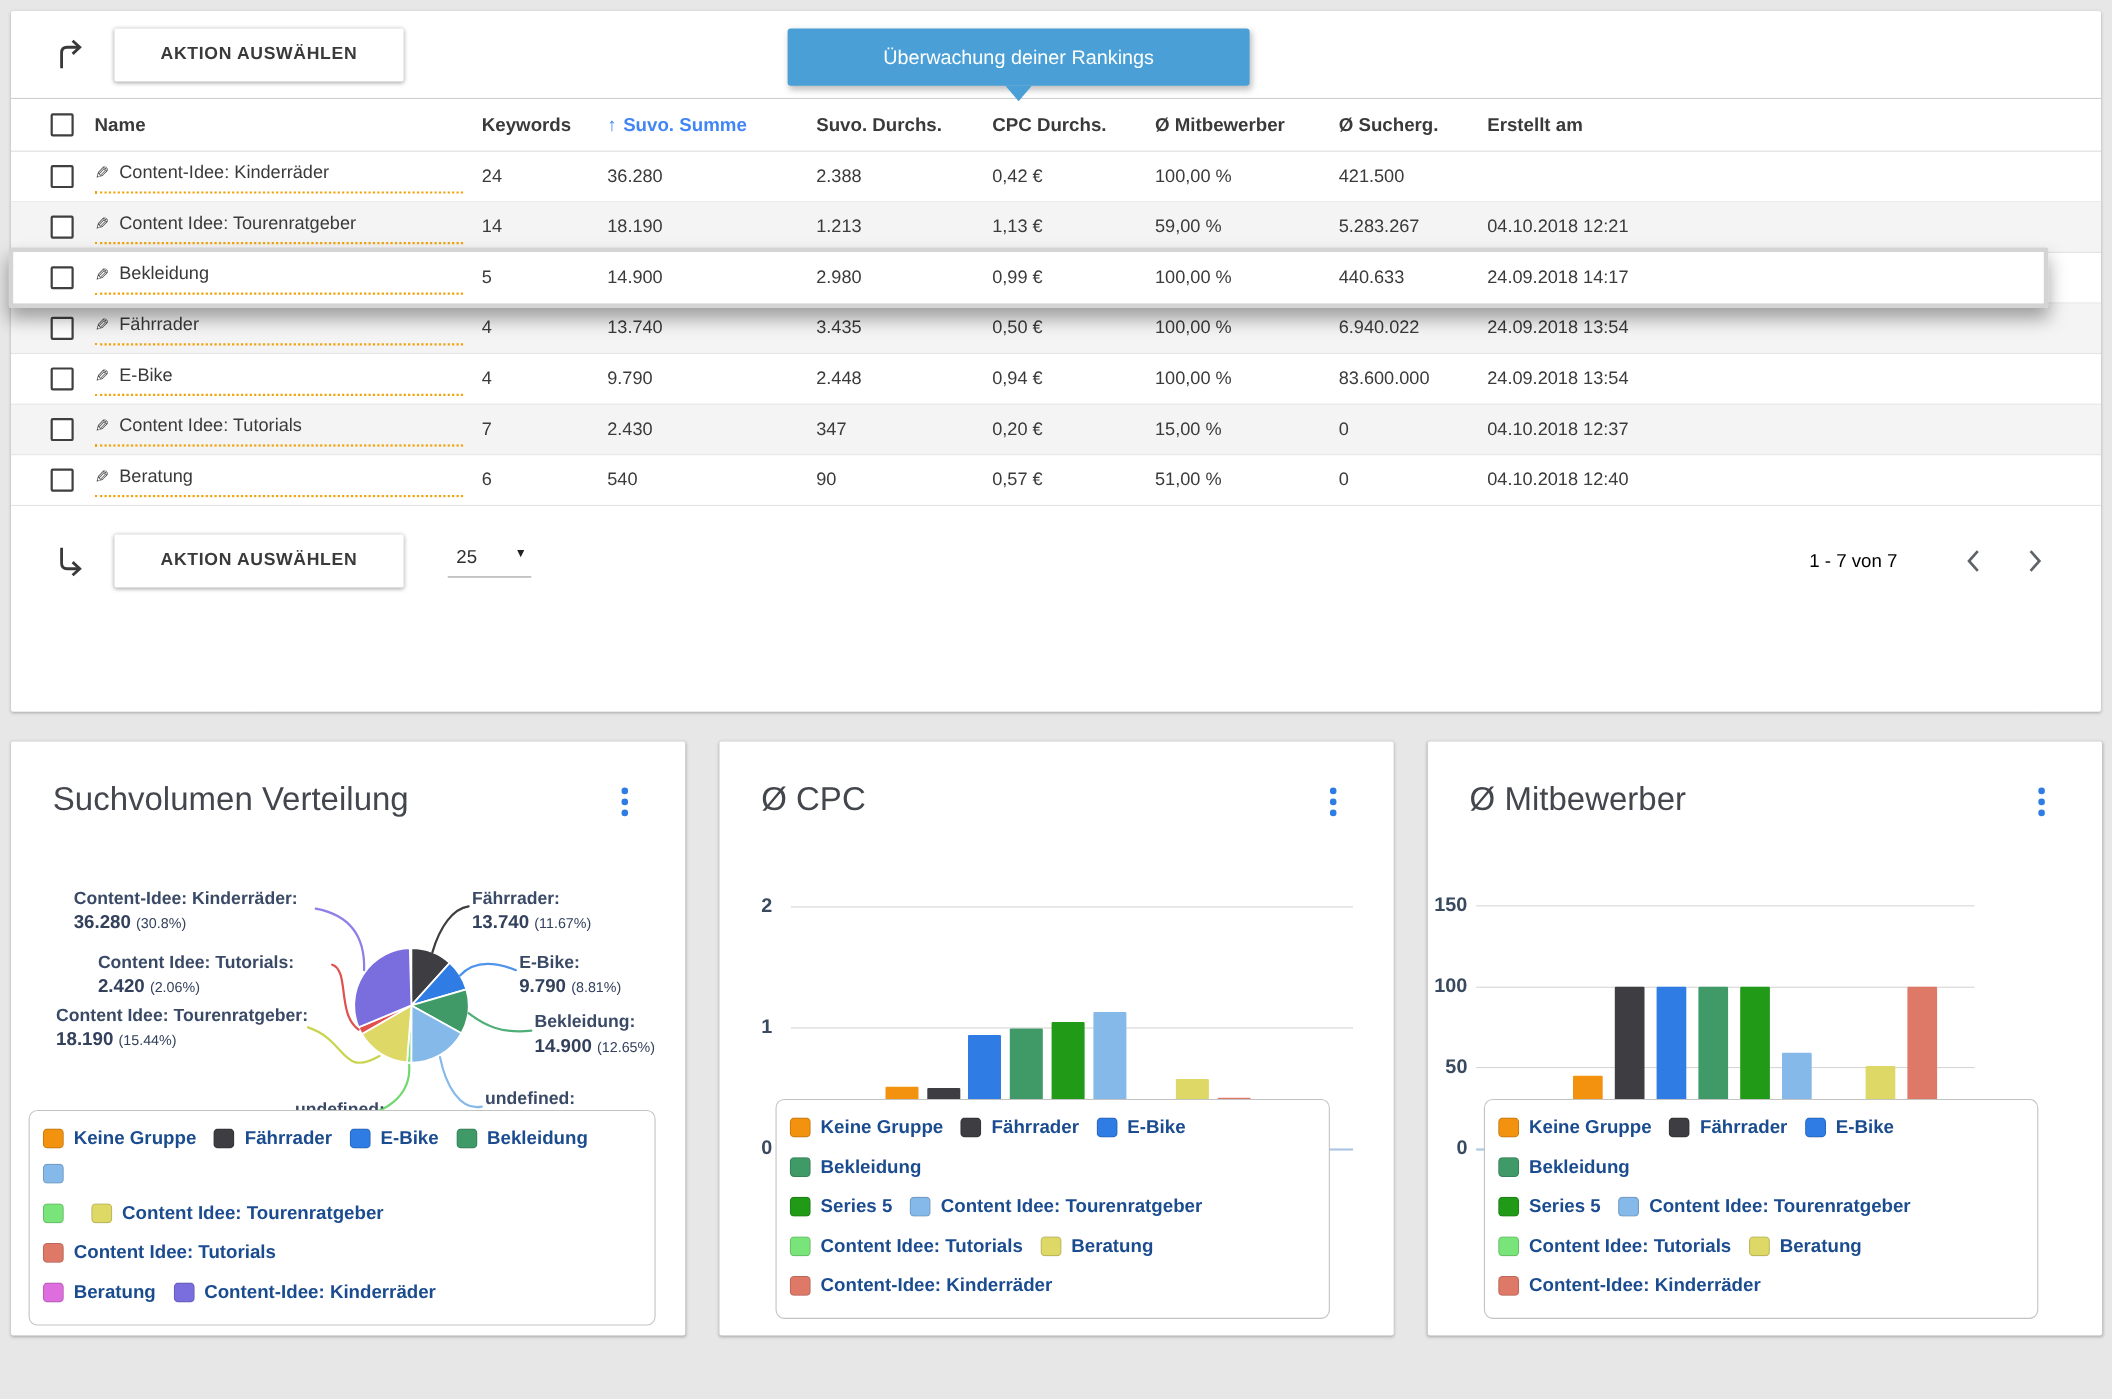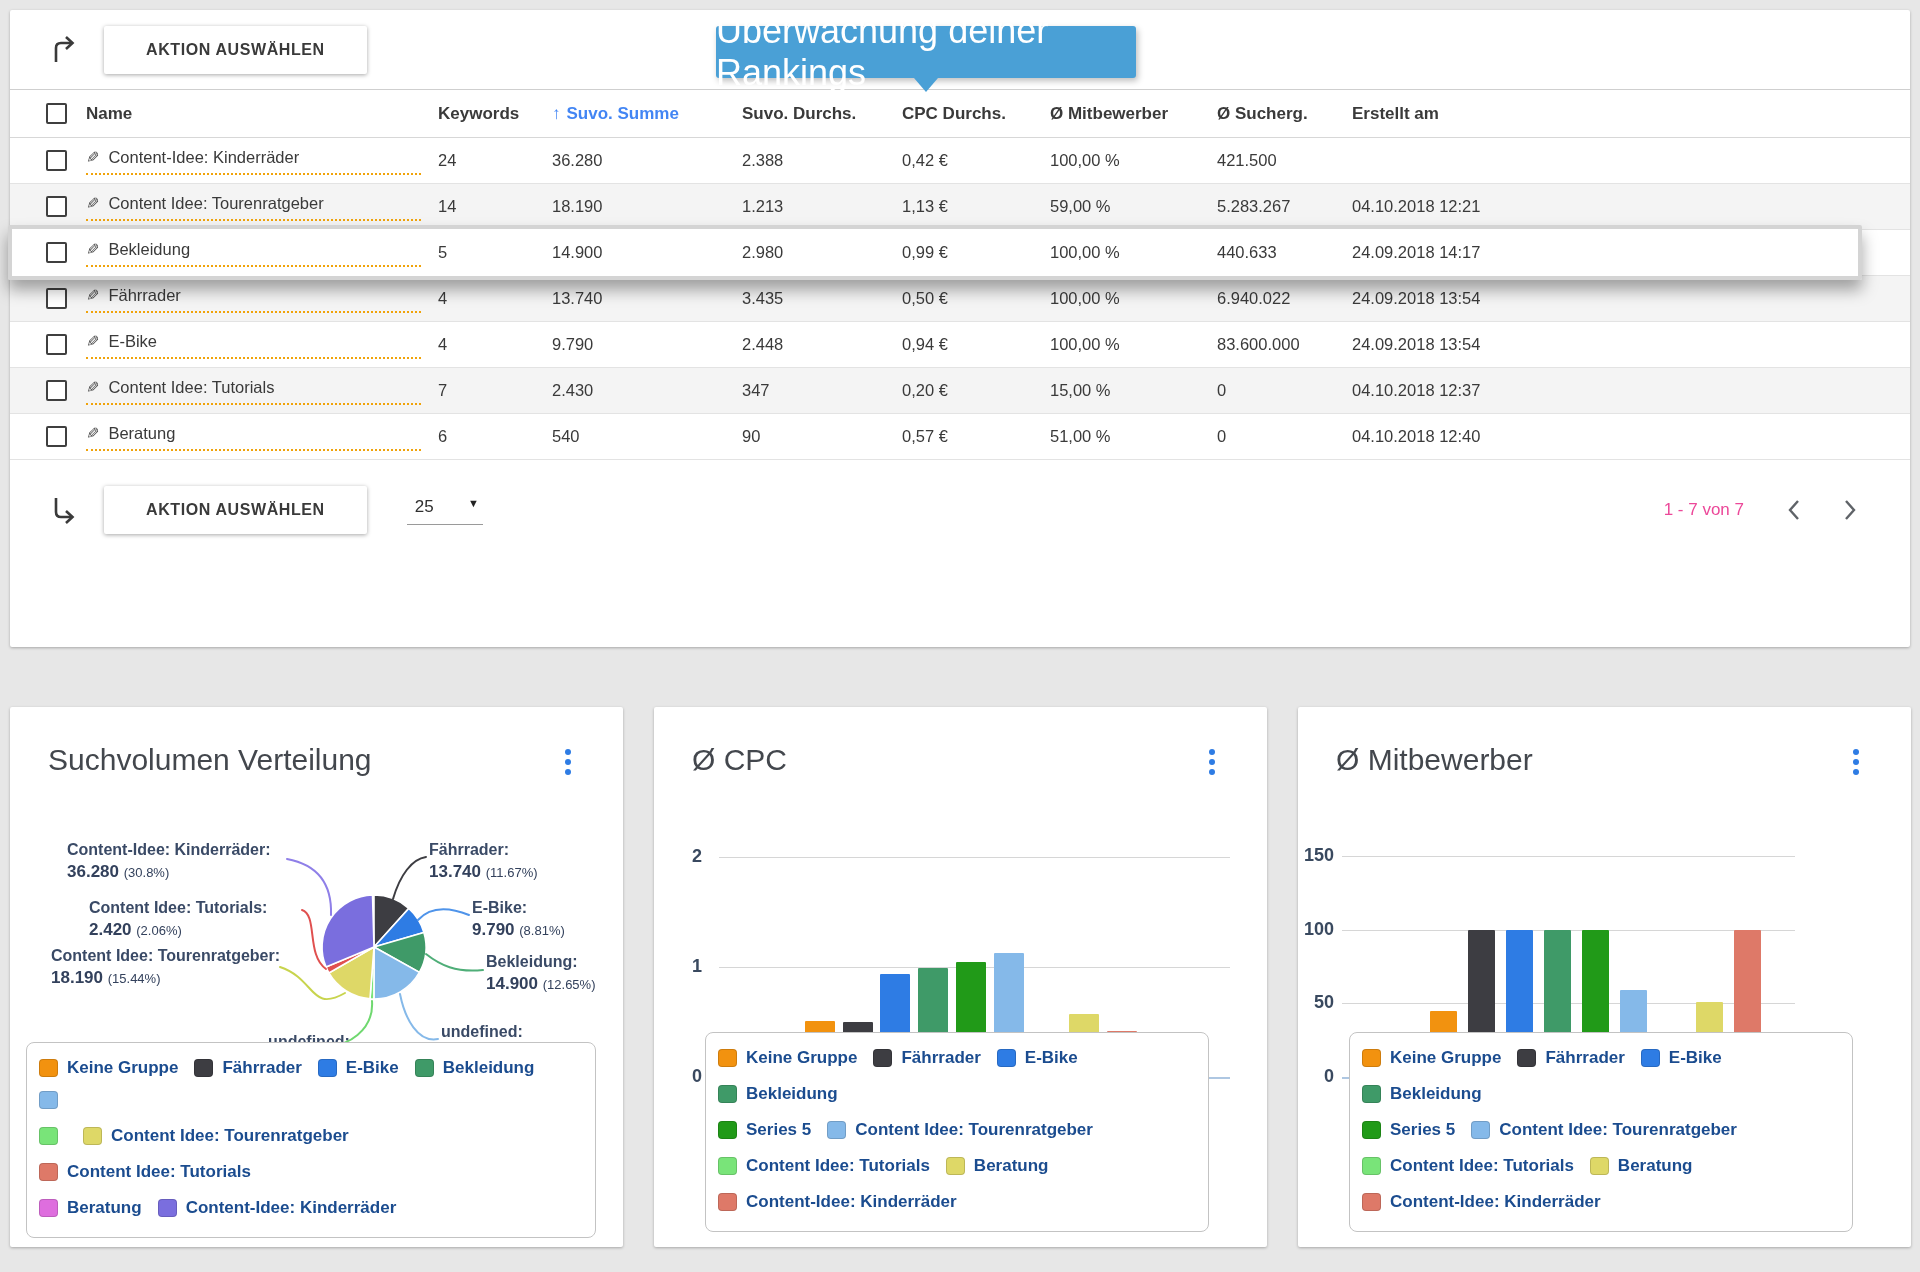--- a/index.html
+++ b/index.html
@@ -15,21 +15,21 @@
   .toolbar { display:flex; align-items:center; gap:24px; height:80px;
     padding-left:38px; border-bottom:1px solid #cfcfcf; }
   .icon-btn { width:32px; height:32px; display:flex; align-items:center; justify-content:center; cursor:pointer; }
   .action-btn { background:#fff; border:none; border-radius:2px; cursor:pointer;
     box-shadow:0 1px 4px rgba(0,0,0,.35); padding:15px 42px; font-family:inherit;
     font-size:16px; font-weight:bold; letter-spacing:.6px; color:#3a3a3a; }
 
   
   .tooltip { position:absolute; left:706px; top:16px; width:420px; height:52px; z-index:6;
     display:flex; align-items:center; justify-content:center; border-radius:3px;
-    background:#4aa0d6; color:#fff; font-size:36px; box-shadow:2px 3px 6px rgba(0,0,0,.25); }
+    background:#4aa0d6; color:#fff; font-size:18px; box-shadow:2px 3px 6px rgba(0,0,0,.25); }
   .tooltip::after { content:""; position:absolute; left:50%; top:100%; transform:translateX(-50%);
     border:12px solid transparent; border-top:14px solid #4aa0d6; border-bottom:none; }
 
   
   .thead, .trow { display:grid;
     grid-template-columns:76px 352px 114px 190px 160px 148px 167px 135px 1fr;
     align-items:center; }
   .thead { height:48px; border-bottom:1px solid #d7d7d7; font-weight:bold; font-size:17px; color:#3a3a3a; }
   .trow { height:46px; border-bottom:1px solid #e3e3e3; font-size:16.5px; font-weight:500; color:#3a3a3a; position:relative; background:#fff; }
   .trow.alt { background:#f4f4f4; }
@@ -46,25 +46,25 @@
   .pencil { font-size:16px; color:#4a4a4a; transform:scaleX(-1) rotate(0deg); }
   .dotline { width:335px; height:3px; border-bottom:2.5px dotted #f0a30a; margin-top:5px; }
 
   
   .tfoot { display:flex; align-items:center; gap:24px; padding:26px 46px 0 38px; }
   .pagesize { width:76px; display:flex; align-items:flex-start; justify-content:space-between;
     border-bottom:1px solid #9a9a9a; padding:2px 4px 7px 8px; margin-left:16px;
     font-size:17px; color:#2f2f2f; cursor:pointer; }
   .pagesize .caret { font-size:11px; color:#222; }
   .spacer { flex:1; }
-  .pg-text { font-size:17px; color:#ec4899; margin-right:12px; }
+  .pg-text { font-size:17px; color:#000000; margin-right:31px; }
   .chev { width:30px; height:30px; display:flex; align-items:center; justify-content:center; cursor:pointer; }
 
   
-  .charts { display:grid; grid-template-columns:613px 613px 613px; gap:31px; margin-top:60px; }
+  .charts { display:grid; grid-template-columns:613px 613px 613px; gap:31px; margin-top:27px; }
   .chart-card { position:relative; width:613px; height:540px; overflow:hidden; }
   .chart-title { position:absolute; left:38px; top:36px; font-size:30px; font-weight:500; color:#43474d; }
   .kebab { position:absolute; right:48px; top:40px; width:14px; height:30px; cursor:pointer;
     display:flex; flex-direction:column; align-items:center; justify-content:space-between; padding:2px 0; }
   .kebab i { width:6px; height:6px; border-radius:50%; background:#2e7ce4; }
 
   .pie-area { position:absolute; left:6px; top:100px; width:600px; height:300px; }
 
   .chart-area { position:absolute; left:0; top:110px; width:613px; height:300px; }
   .gridline { position:absolute; height:1px; background:#d6d6d6; }

